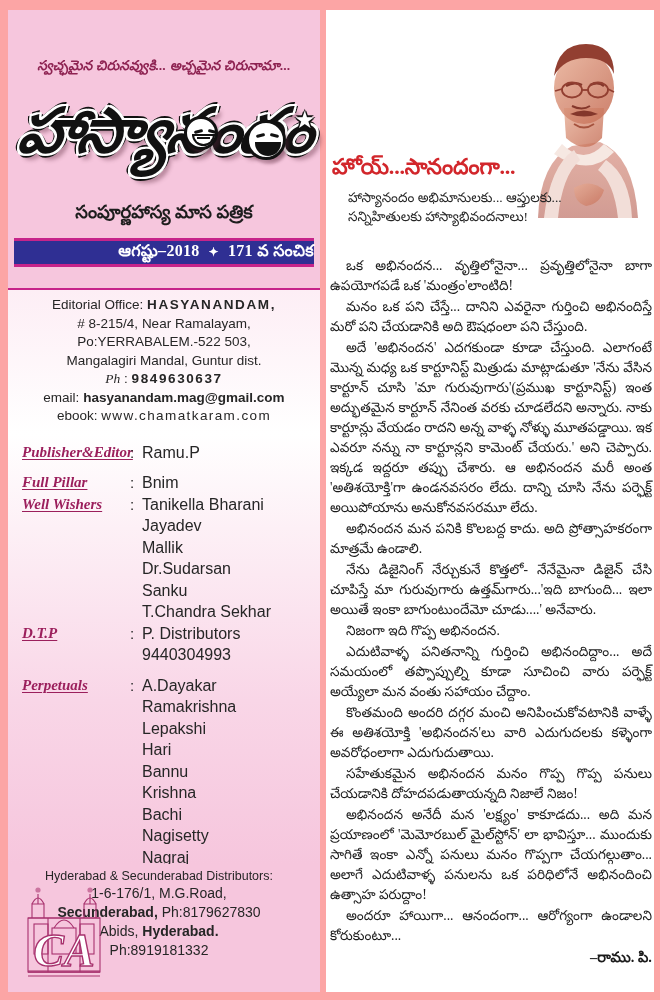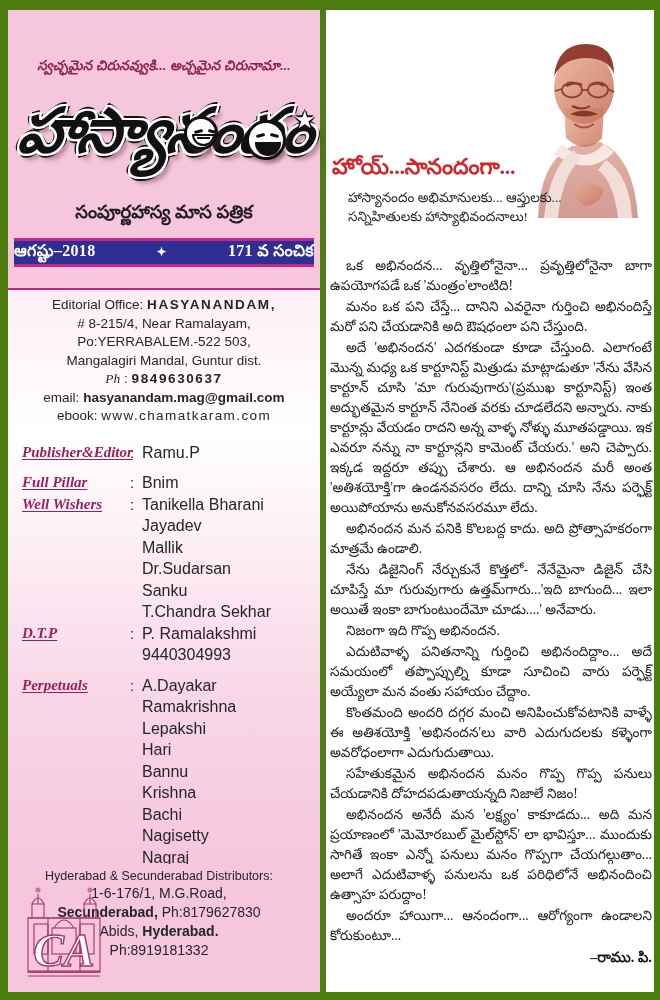--- a/index.html
+++ b/index.html
@@ -2,21 +2,21 @@
 <html><head>
 <meta charset="utf-8">
 <style>
   * { box-sizing: border-box; margin: 0; padding: 0; }
   html, body {
     width: 660px; height: 1000px;
     background: #ffffff;
     font-family: "Liberation Sans", sans-serif;
     overflow: hidden;
   }
-  #page { position: relative; width: 660px; height: 1000px; background: #4d7c0f; }
+  #page { position: relative; width: 660px; height: 1000px; background: #fca5a5; }
 
   
   #left-col {
     position: absolute; left: 8px; top: 10px;
     width: 312px; height: 982px;
   }
   .masthead-block {
     position: relative;
     width: 312px; height: 278px;
     background: #f6c6dd;
@@ -84,21 +84,21 @@
   .sub-title {
     position: absolute; top: 192px; left: 0; width: 312px;
     text-align: center;
     font-family: "Liberation Serif", serif;
     font-size: 18px; font-weight: 700; color: #1d1d1d;
   }
   .issue-banner {
     position: absolute; top: 228px; left: 6px; width: 300px; height: 29px;
     background: #2f2f93;
     border-top: 3px solid #c6248a; border-bottom: 3px solid #c6248a;
-    display: flex; align-items: center; justify-content: space-between;
+    display: flex; align-items: center; justify-content: flex-end;
     color: #ffffff;
     font-family: "Liberation Serif", serif;
     font-size: 16px; font-weight: 700;
     letter-spacing: .3px;
   }
   .issue-banner .diamond { margin: 0 9px; font-size: 12px; }
   .issue-sub {
     position: absolute; top: 260px; left: 0; width: 312px;
     text-align: center;
     font-family: "Liberation Serif", serif;
@@ -277,21 +277,21 @@
           <div>Dr.Sudarsan</div>
           <div>Sanku</div>
           <div>T.Chandra Sekhar</div>
         </div>
       </div>
 
       <div class="credit-row">
         <div class="credit-label">D.T.P</div>
         <div class="credit-colon">:</div>
         <div class="credit-values">
-          <div>P. Ramalakshmi</div>
+          <div>P. Distributors</div>
           <div>9440304993</div>
         </div>
       </div>
       <div class="rowgap"></div>
 
       <div class="credit-row">
         <div class="credit-label">Perpetuals</div>
         <div class="credit-colon">:</div>
         <div class="credit-values">
           <div>A.Dayakar</div>

